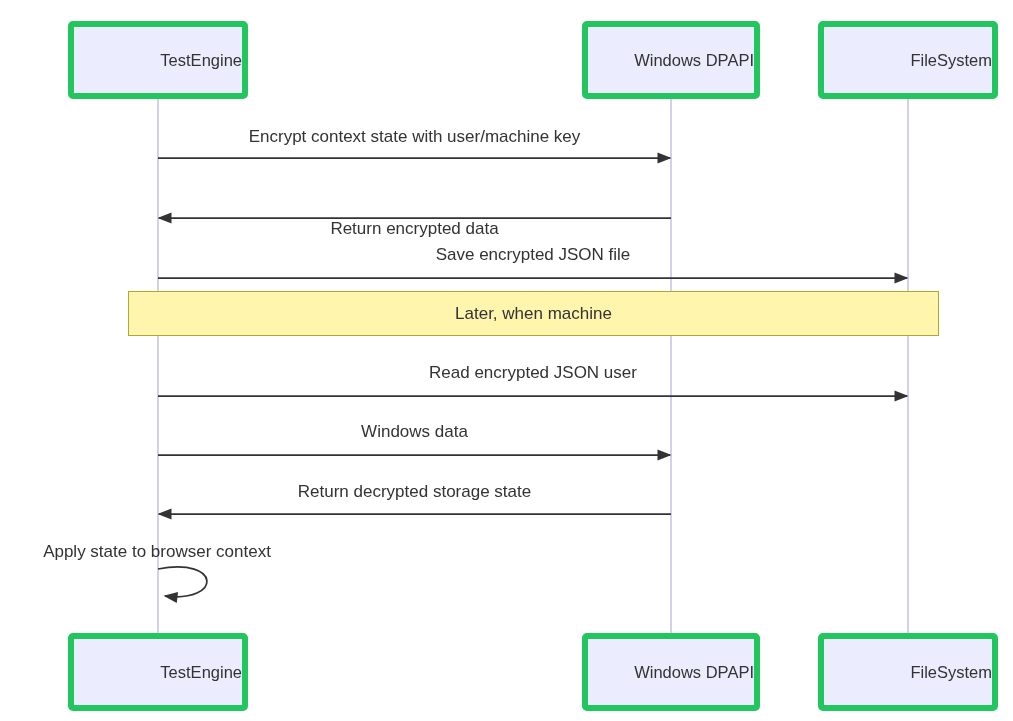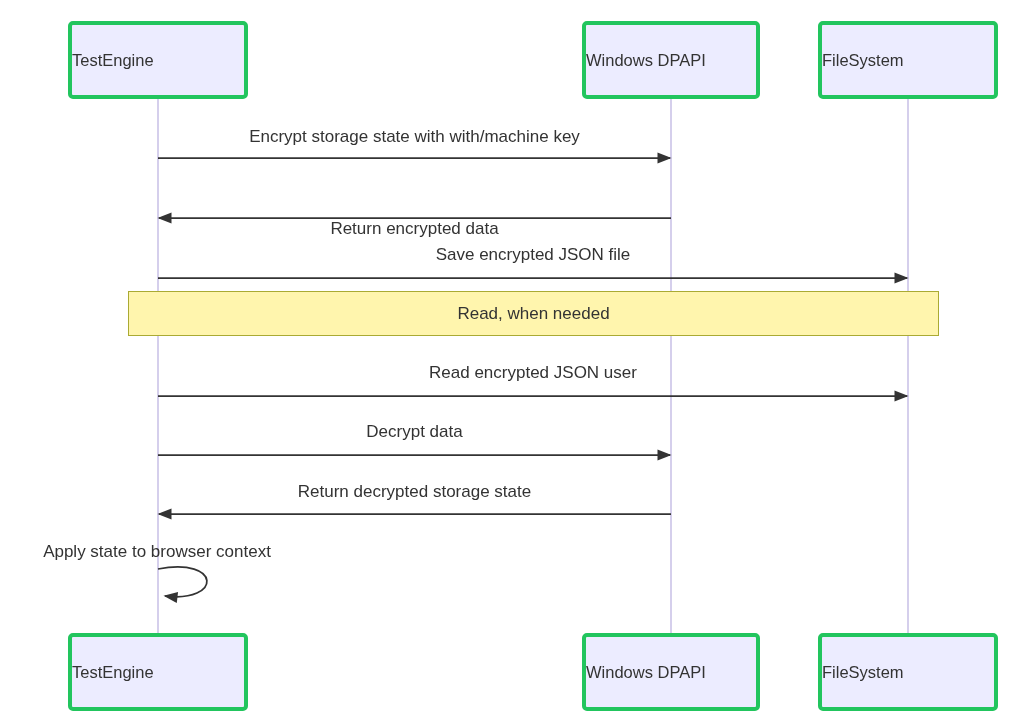--- a/index.html
+++ b/index.html
@@ -20,25 +20,25 @@
     position: absolute;
     left: 0; top: 0;
     width: 1013px; height: 721px;
   }
   .actor {
     position: absolute;
     width: 180px;
     height: 78px;
     box-sizing: border-box;
     background: #ECECFF;
-    border: 4px solid #22c55e;
+    border: 6px solid #22c55e;
     border-radius: 5px;
     display: flex;
     align-items: center;
-    justify-content: flex-start;
+    justify-content: flex-end;
     font-size: 16.5px;
     color: #333333;
   }
   .msg {
     position: absolute;
     height: 20px;
     line-height: 20px;
     text-align: center;
     font-size: 17px;
     color: #333333;
@@ -98,23 +98,23 @@
   <div class="actor" style="left:68px; top:633px;">
     <span>TestEngine</span>
   </div>
   <div class="actor" style="left:582px; top:633px; width:178px;">
     <span>Windows DPAPI</span>
   </div>
   <div class="actor" style="left:818px; top:633px;">
     <span>FileSystem</span>
   </div>
 
-  <div class="msg" style="left:158px; top:127px; width:513px;">Encrypt storage state with with/machine key</div>
+  <div class="msg" style="left:158px; top:127px; width:513px;">Encrypt context state with user/machine key</div>
   <div class="msg" style="left:158px; top:186px; width:513px;margin-top:33px;">Return encrypted data</div>
   <div class="msg" style="left:158px; top:245px; width:750px;">Save encrypted JSON file</div>
   <div class="msg" style="left:158px; top:363px; width:750px;">Read encrypted JSON user</div>
-  <div class="msg" style="left:158px; top:422px; width:513px;">Decrypt data</div>
+  <div class="msg" style="left:158px; top:422px; width:513px;">Windows data</div>
   <div class="msg" style="left:27px; top:542px; width:260px;">Apply state to browser context</div>
   <div class="msg" style="left:158px; top:482px; width:513px;">Return decrypted storage state</div>
 
-  <div class="note">Read, when needed</div>
+  <div class="note">Later, when machine</div>
 
 </div>
 
 </body></html>

